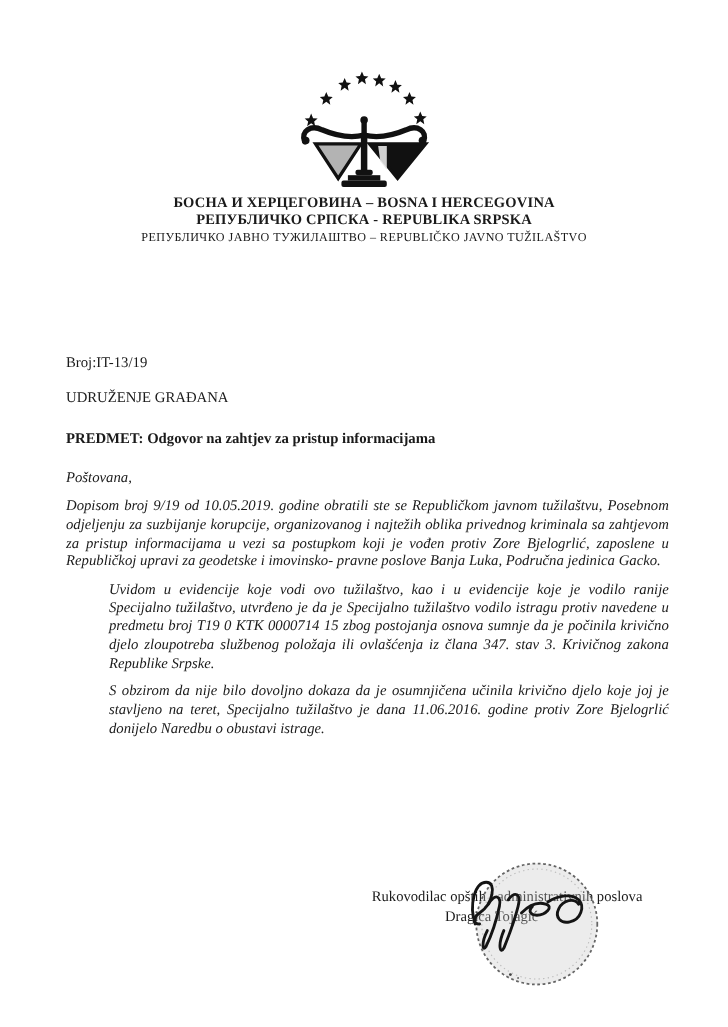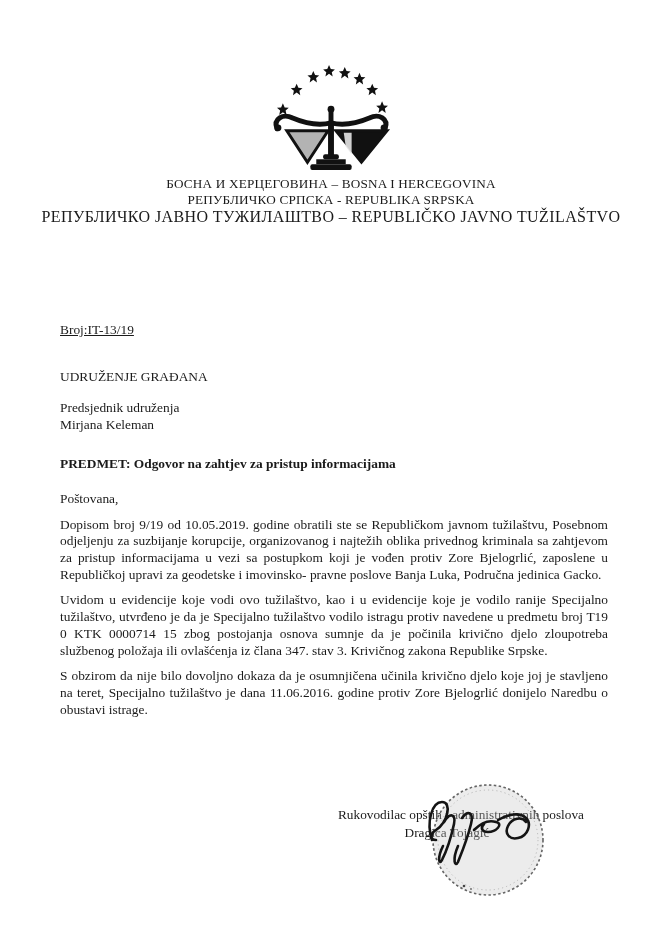--- a/index.html
+++ b/index.html
@@ -13,36 +13,36 @@
   }
   .page { position: relative; width: 662px; height: 934px; }
 
   
   .emblem-wrap { margin: 64px auto 0; width: 128px; }
   .emblem-wrap svg { display: block; }
 
   
   .header-text { text-align: center; margin-top: 2px; letter-spacing: 0.2px; }
   .header-line-1, .header-line-2 {
-    font-weight: normal; font-size: 13.2px; line-height: 16px;
+    font-weight: bold; font-size: 13.2px; line-height: 16px;
   }
-  .header-line-3 { font-size: 16px; line-height: 17px; letter-spacing: 0.4px; }
+  .header-line-3 { font-size: 11px; line-height: 17px; letter-spacing: 0.4px; }
 
   
   .content {
     position: absolute; top: 258px; left: 60px; width: 548px;
     font-size: 13.4px; line-height: 16.8px;
   }
-  .meta-block div { line-height: 16.6px; text-decoration: underline; }
-  .recipient-block { margin-top: 30px; }
+  .meta-block div { line-height: 16.6px; }
+  .recipient-block { margin-top: 14px; }
   .contact-block { margin-top: 15px; }
   .subject-line { margin-top: 22px; font-weight: bold; }
-  .salutation-line { margin-top: 18px; }
-  .body-par { margin: 9px 0 0 0; text-align: justify; }
-  .body-par + .body-par { margin-top: 8.5px; }
+  .salutation-line { margin-top: 18px; font-style: italic; }
+  .body-par { margin: 9px 0 0 0; text-align: justify; font-style: italic; }
+  .body-par + .body-par { margin-top: 8.5px; margin-left: 39px; }
 
   
   .sig-block {
     position: absolute; top: 742px; left: 328px; width: 266px;
     text-align: center; font-size: 13.3px; line-height: 17.5px;
   }
   .sig-name { padding-right: 28px; }
 
   .stamp-wrap { position: absolute; left: 424px; top: 714px; width: 128px; height: 130px; }
 </style>
@@ -91,24 +91,20 @@
 
   <div class="content">
     <div class="meta-block">
       <div>Broj:IT-13/19</div>
     </div>
 
     <div class="recipient-block">
       <div>UDRUŽENJE GRAĐANA</div>
     </div>
 
-    <div class="contact-block">
-      <div>Predsjednik udruženja</div>
-      <div>Mirjana Keleman</div>
-    </div>
 
     <div class="subject-line">PREDMET: Odgovor  na zahtjev za pristup informacijama</div>
 
     <div class="salutation-line">Poštovana,</div>
 
     <p class="body-par">Dopisom broj 9/19 od 10.05.2019. godine obratili ste se Republičkom javnom tužilaštvu, Posebnom odjeljenju za suzbijanje korupcije, organizovanog i najtežih oblika privednog kriminala sa zahtjevom za pristup informacijama u vezi sa postupkom koji je vođen protiv Zore Bjelogrlić, zaposlene u Republičkoj upravi za geodetske i imovinsko- pravne poslove Banja Luka, Područna jedinica Gacko.</p>
     <p class="body-par">Uvidom u evidencije koje vodi ovo tužilaštvo, kao i u evidencije koje je vodilo ranije Specijalno tužilaštvo, utvrđeno je da je Specijalno tužilaštvo vodilo istragu protiv navedene u predmetu broj T19 0 KTK 0000714 15 zbog  postojanja osnova sumnje da je počinila krivično djelo zloupotreba službenog položaja ili ovlašćenja iz člana 347. stav 3. Krivičnog zakona Republike Srpske.</p>
     <p class="body-par">S obzirom da nije bilo dovoljno dokaza da je osumnjičena učinila krivično djelo koje joj je stavljeno na teret, Specijalno tužilaštvo je  dana  11.06.2016. godine  protiv Zore Bjelogrlić donijelo Naredbu o obustavi istrage.</p>
   </div>
 

